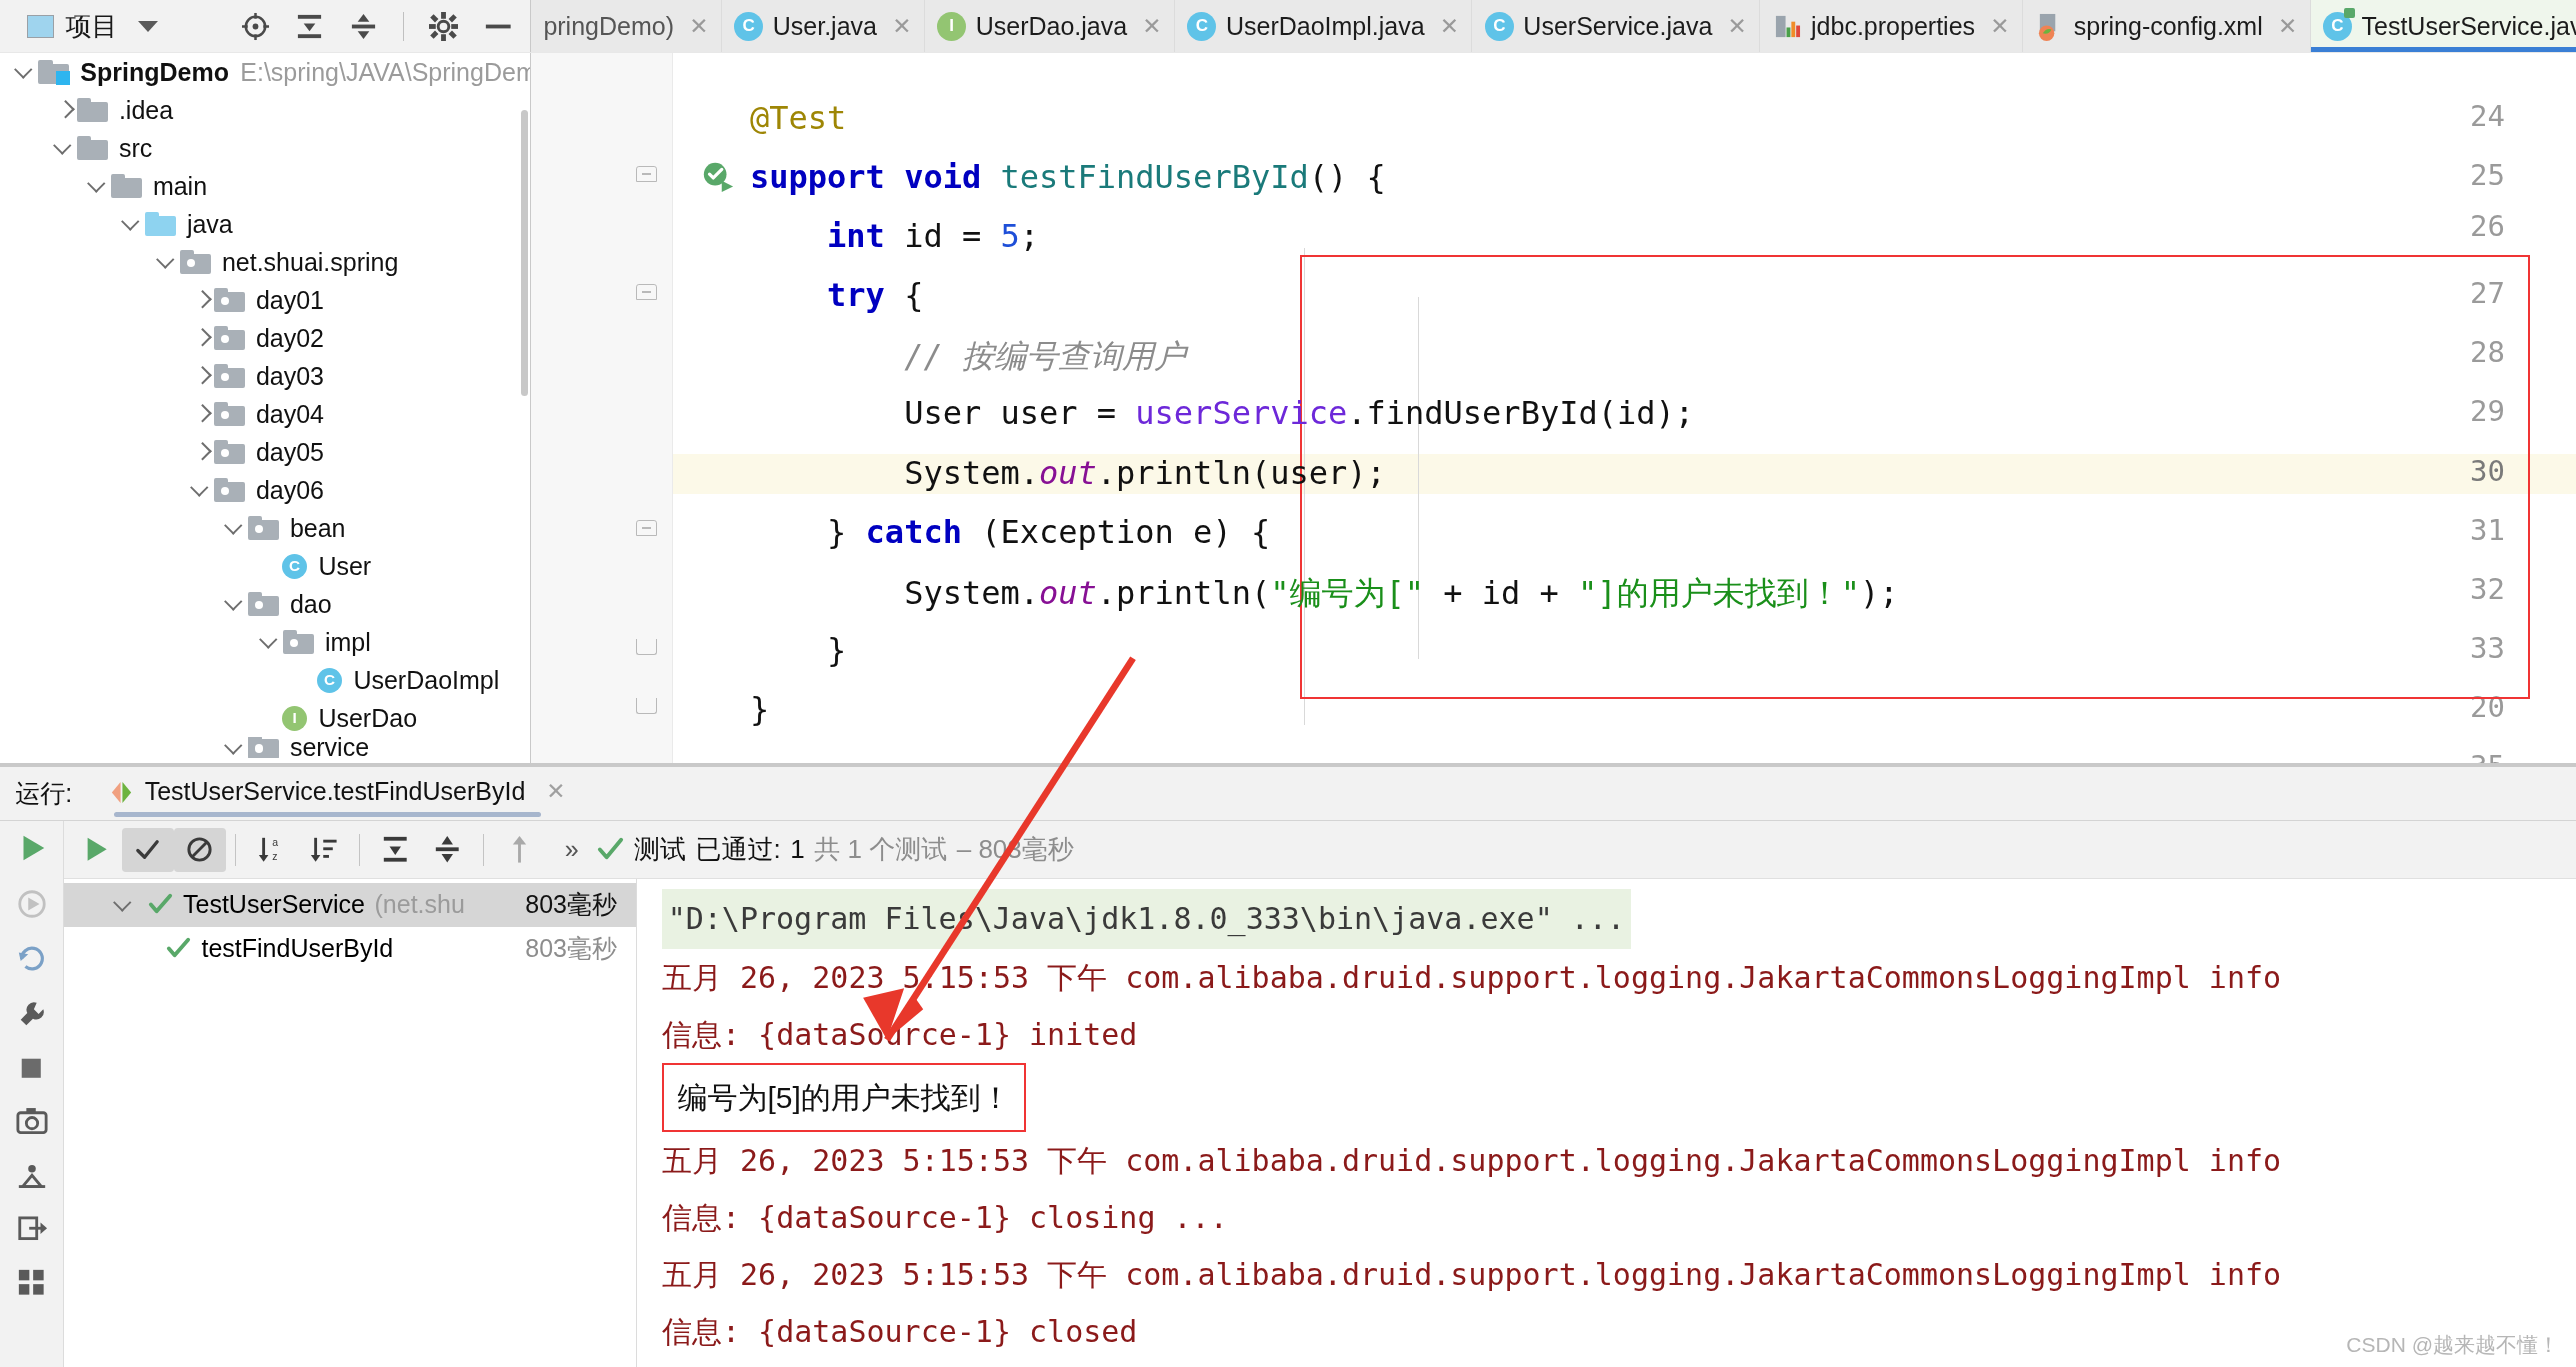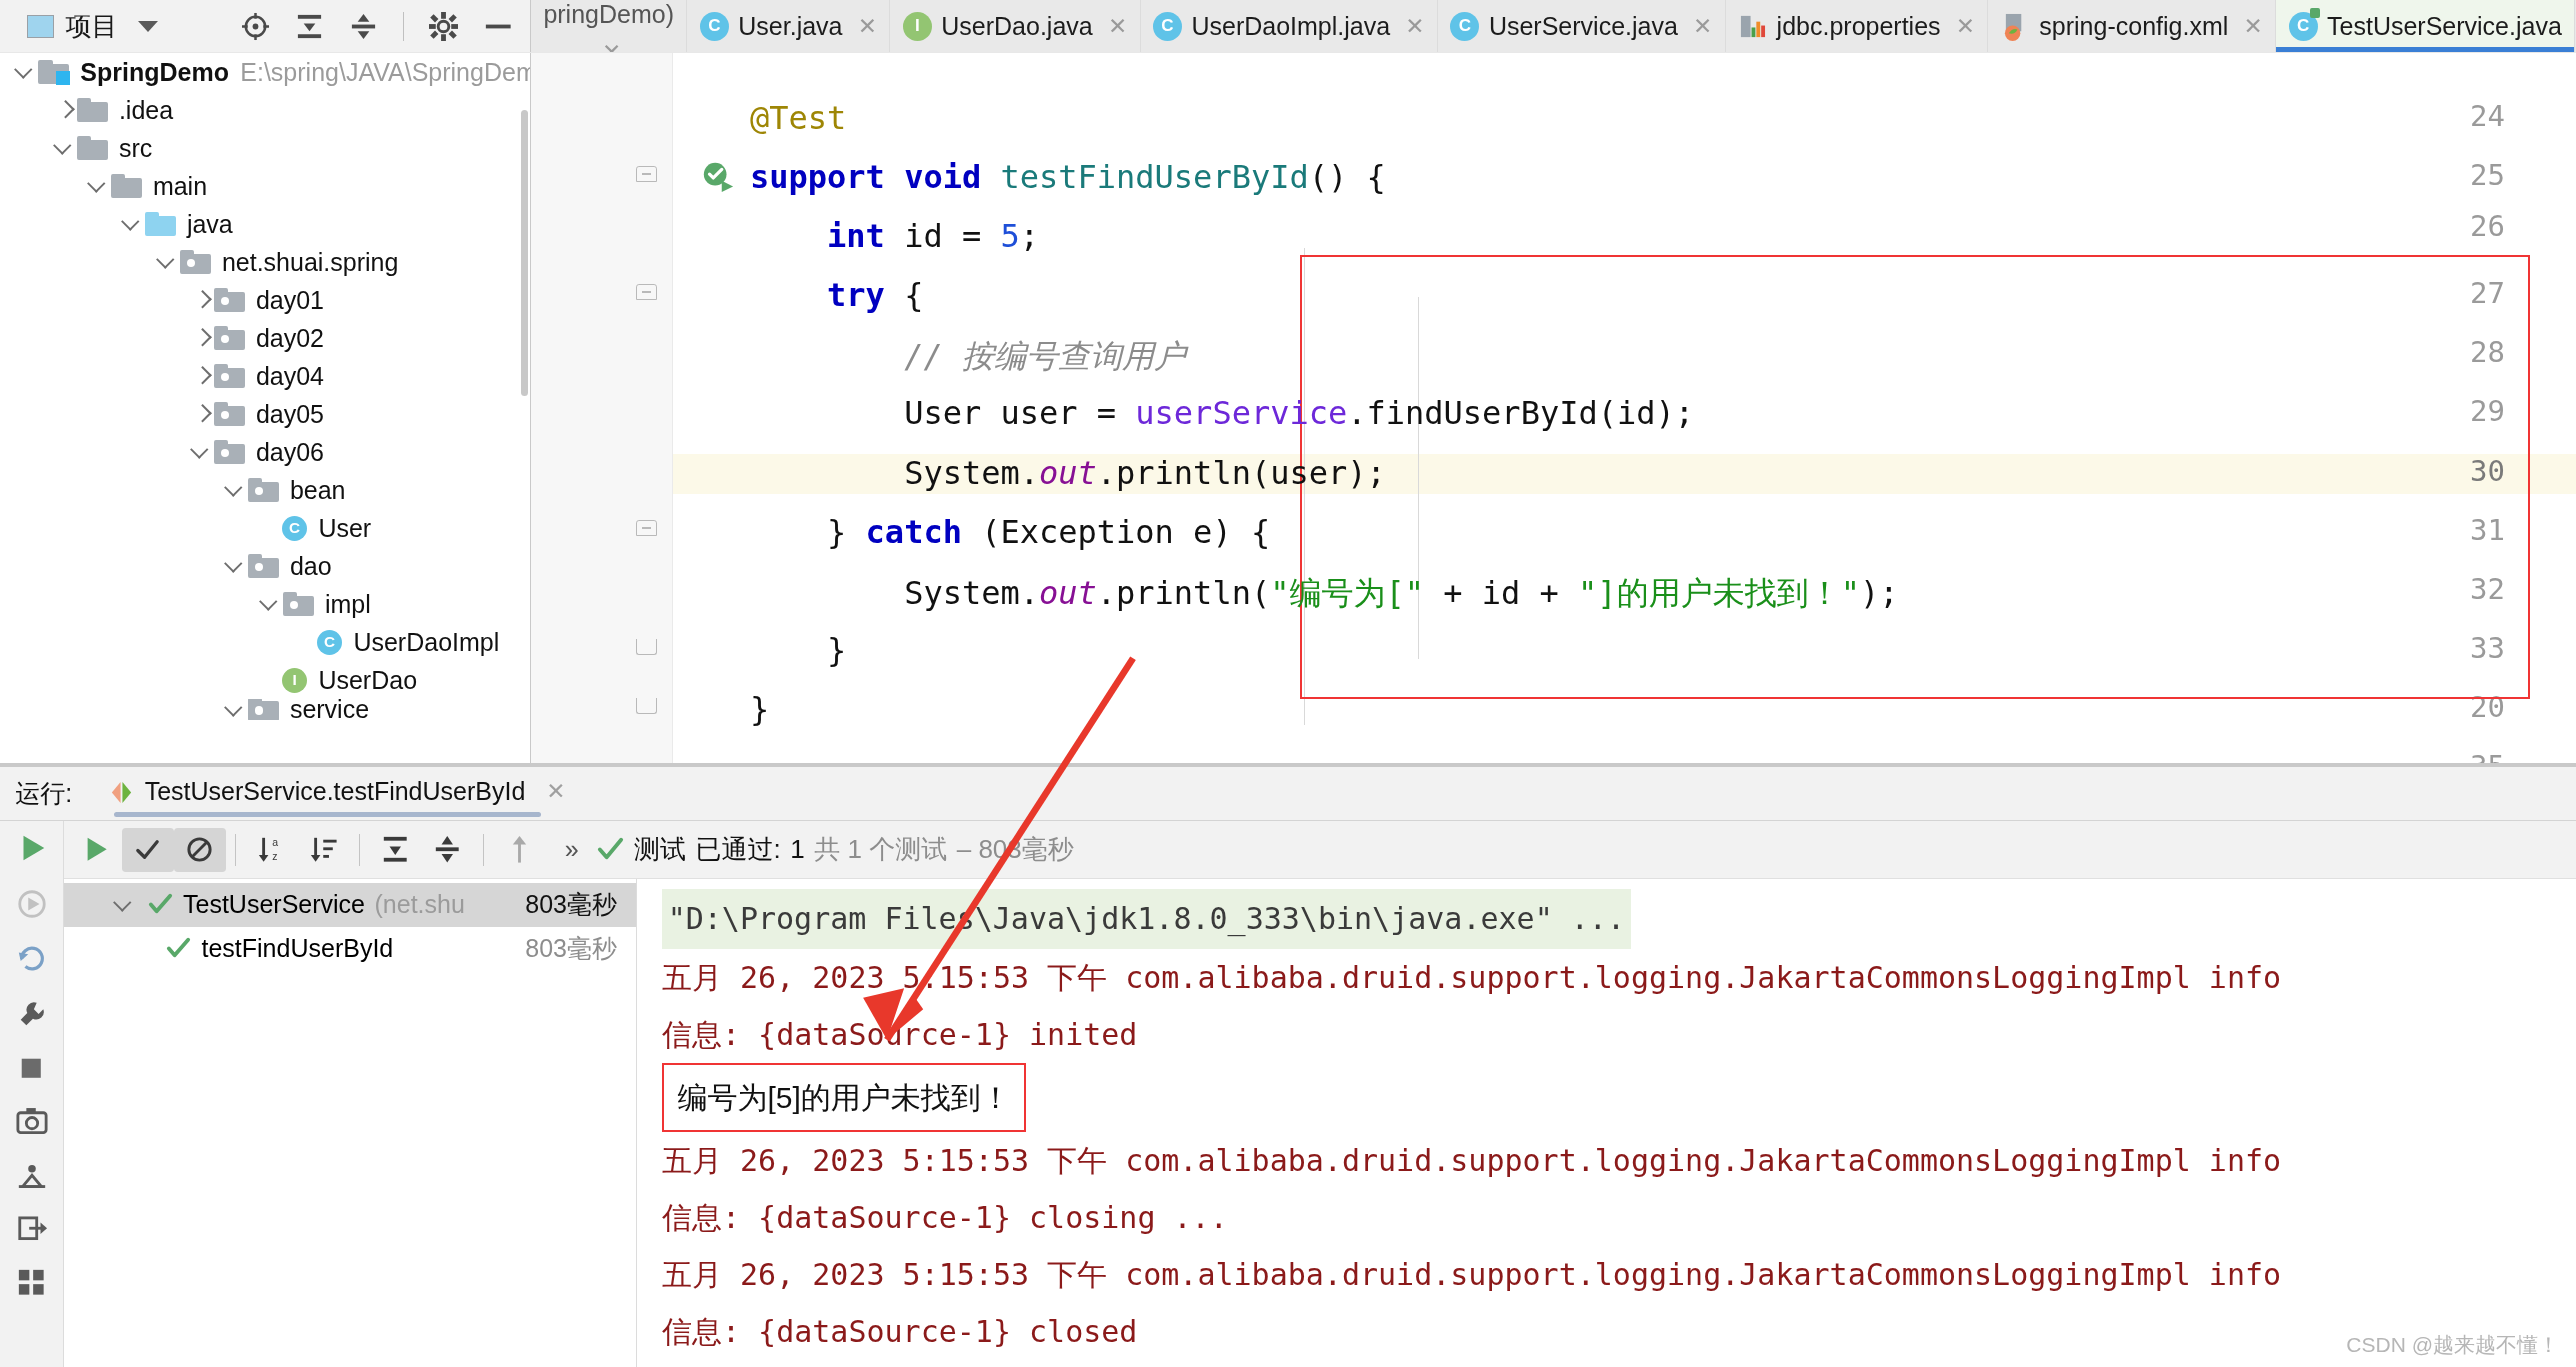--- a/index.html
+++ b/index.html
@@ -168,21 +168,21 @@
       </span>
       <span>
         <svg width="30.5" height="29" viewBox="0 0 32 30">
             <rect x="3" y="13" width="26" height="4" fill="#4a4a4a"></rect>
           </svg>
       </span>
     </div>
   </div>
 
   <div class="tabbar">
-    <div class="tab" style="color:#555;flex-direction:column;">
+    <div class="tab" style="color:#555;">
       <span>pringDemo)</span>
       <span class="x">✕</span>
     </div>
     <div class="tab">
       <span class="ic c">C</span>
       <span>User.java</span>
       <span class="x">✕</span>
     </div>
     <div class="tab">
       <span class="ic i">I</span>
@@ -279,20 +279,27 @@
           <em></em>
         </span>
       <span class="tlabel">day01</span>
     </div>
     <div class="tnode" style="padding-left:189px;">
       <span class="arrow r"></span>
       <span class="fld pkg">
           <em></em>
         </span>
       <span class="tlabel">day02</span>
+    </div>
+    <div class="tnode" style="padding-left:189px;">
+      <span class="arrow r"></span>
+      <span class="fld pkg">
+          <em></em>
+        </span>
+      <span class="tlabel">day03</span>
     </div>
     <div class="tnode" style="padding-left:189px;">
       <span class="arrow r"></span>
       <span class="fld pkg">
           <em></em>
         </span>
       <span class="tlabel">day04</span>
     </div>
     <div class="tnode" style="padding-left:189px;">
       <span class="arrow r"></span>

